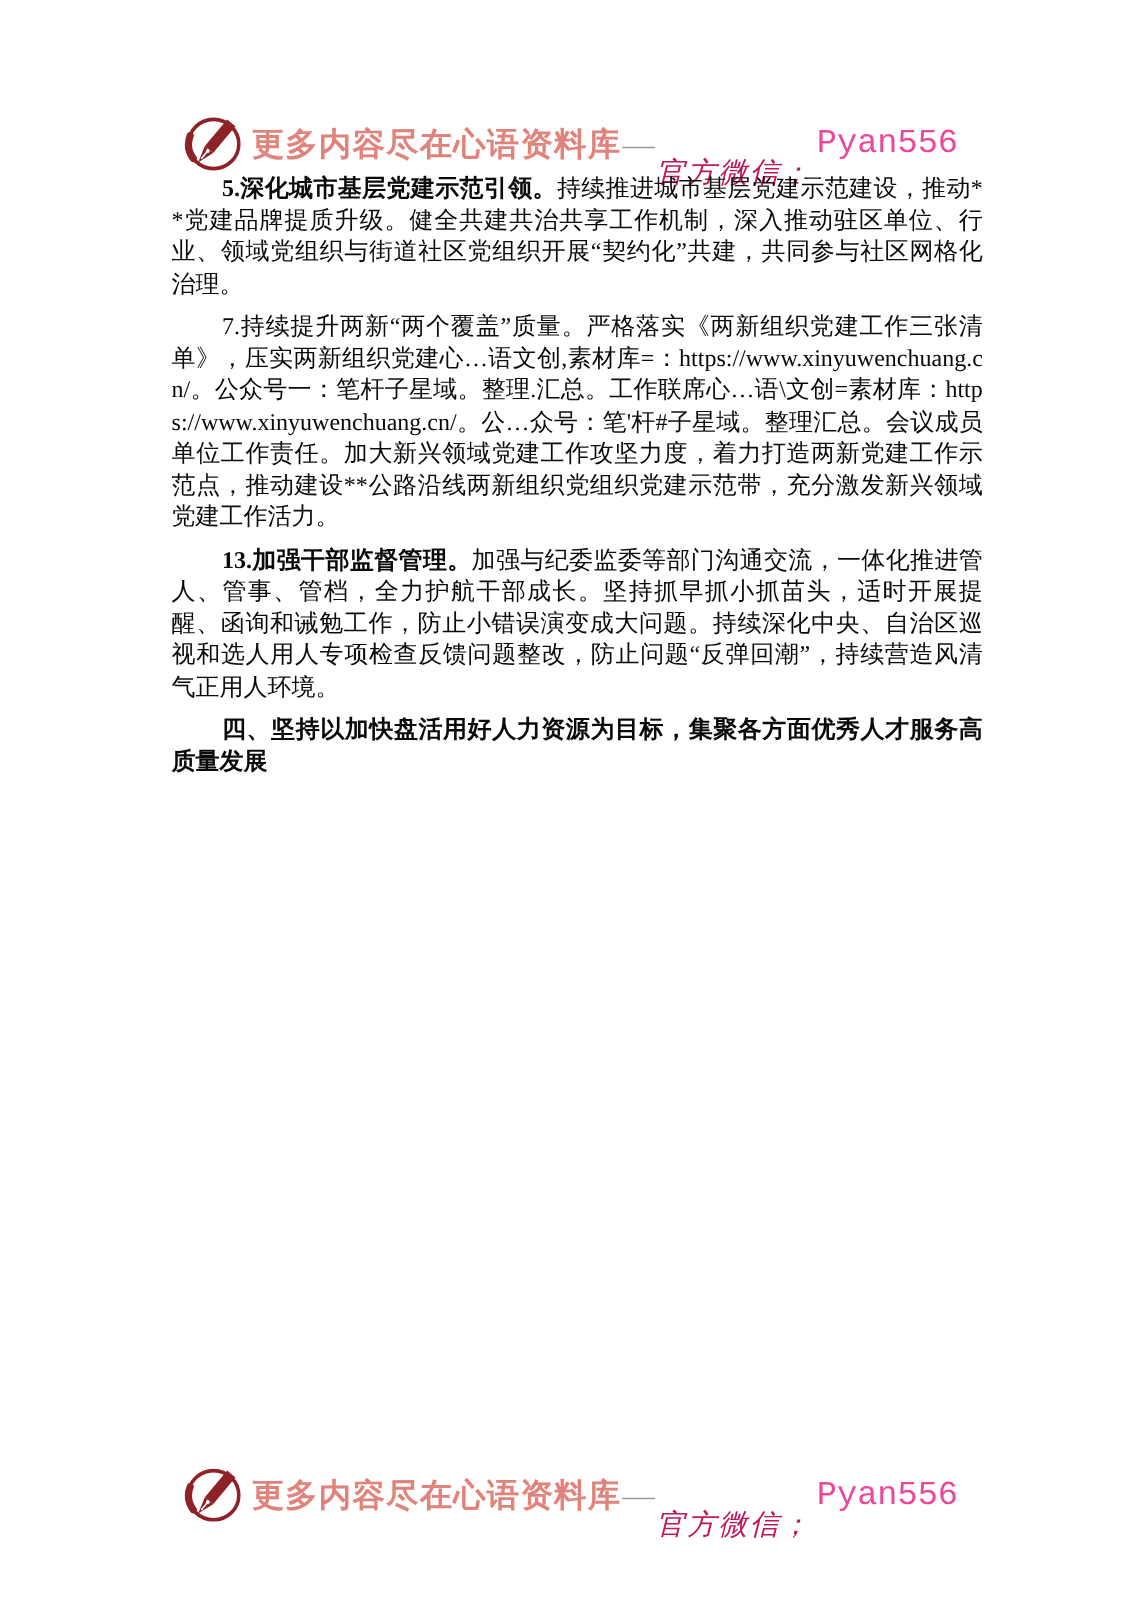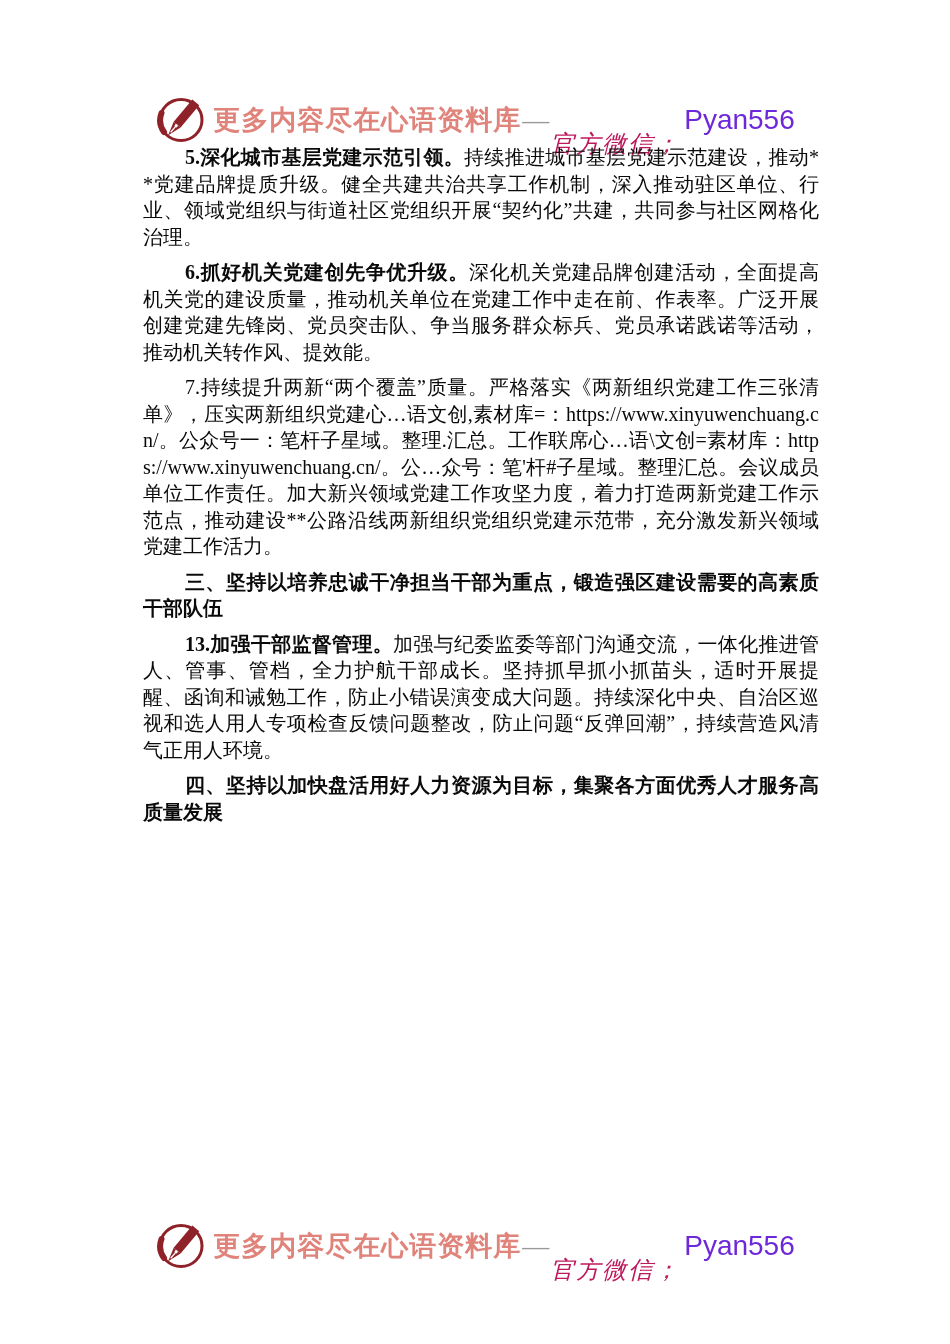--- a/index.html
+++ b/index.html
@@ -13,21 +13,21 @@
     position:absolute; left:0; width:100%;
     display:flex; justify-content:center; align-items:center;
     white-space:nowrap;
   }
   .wm-header { top:80px; }
   .wm-footer { top:1206px; }
   .wm-logo { display:inline-block; width:52px; height:50px; margin-right:6px; flex:0 0 auto; }
   .wm-brand  { color:#e0837b; font-size:27px; font-weight:bold; letter-spacing:1px; }
   .wm-dash   { color:#9a9a9a; font-size:27px; margin:0 1px; }
   .wm-label  { color:#be185d; font-size:24px; font-weight:normal; font-style:italic; letter-spacing:2px;margin-top:48px; }
-  .wm-account{ color:#6d28d9; font-size:28px; font-family:Liberation Sans, sans-serif; margin-left:4px; }
+  .wm-account{ color:#ec4899; font-size:28px; font-family:Liberation Mono, monospace; margin-left:4px; }
   
   .content {
     position:absolute; left:143px; top:144px; width:676px;
     color:#0a0a0a; font-size:20px; line-height:26.5px;
     text-align:justify;
   }
   .para { margin:0 0 9px 0; text-indent:42px; word-break:break-all; }
   .lead-bold { font-weight:bold; }
   .heading { font-weight:bold; }
 </style>
@@ -52,25 +52,23 @@
     <span class="wm-brand">更多内容尽在心语资料库</span>
     <span class="wm-dash">—</span>
     <span class="wm-label">官方微信；</span>
     <span class="wm-account">Pyan556</span>
   </div>
 
   <div class="content">
 
     <p class="para"><span class="lead-bold">5.深化城市基层党建示范引领。</span><span>持续推进城市基层党建示范建设，推动**党建品牌提质升级。健全共建共治共享工作机制，深入推动驻区单位、行业、领域党组织与街道社区党组织开展“契约化”共建，共同参与社区网格化治理。</span></p>
 
-    <p class="para"><span class="lead-bold">6.抓好机关党建创先争优升级。</span><span>深化机关党建品牌创建活动，全面提高机关党的建设质量，推动机关单位在党建工作中走在前、作表率。广泛开展创建党建先锋岗、党员突击队、争当服务群众标兵、党员承诺践诺等活动，推动机关转作风、提效能。</span></p>
 
     <p class="para"><span>7.持续提升两新“两个覆盖”质量。</span><span>严格落实《两新组织党建工作三张清单》，压实两新组织党建心…语文创,素材库=：https://www.xinyuwenchuang.cn/。公众号一：笔杆子星域。整理.汇总。工作联席心…语\文创=素材库：https://www.xinyuwenchuang.cn/。公…众号：笔'杆#子星域。整理汇总。会议成员单位工作责任。加大新兴领域党建工作攻坚力度，着力打造两新党建工作示范点，推动建设**公路沿线两新组织党组织党建示范带，充分激发新兴领域党建工作活力。</span></p>
 
-    <p class="para heading">三、坚持以培养忠诚干净担当干部为重点，锻造强区建设需要的高素质干部队伍</p>
 
 
 
     <p class="para"><span class="lead-bold">13.加强干部监督管理。</span><span>加强与纪委监委等部门沟通交流，一体化推进管人、管事、管档，全力护航干部成长。坚持抓早抓小抓苗头，适时开展提醒、函询和诫勉工作，防止小错误演变成大问题。持续深化中央、自治区巡视和选人用人专项检查反馈问题整改，防止问题“反弹回潮”，持续营造风清气正用人环境。</span></p>
 
 
     <p class="para heading">四、坚持以加快盘活用好人力资源为目标，集聚各方面优秀人才服务高质量发展</p>
 
   </div>
 

